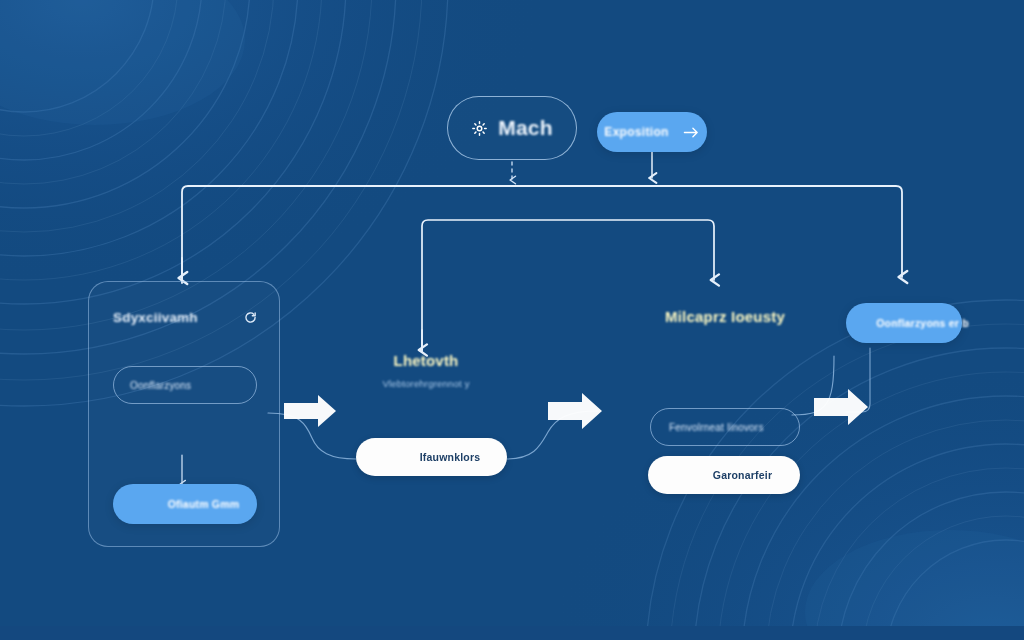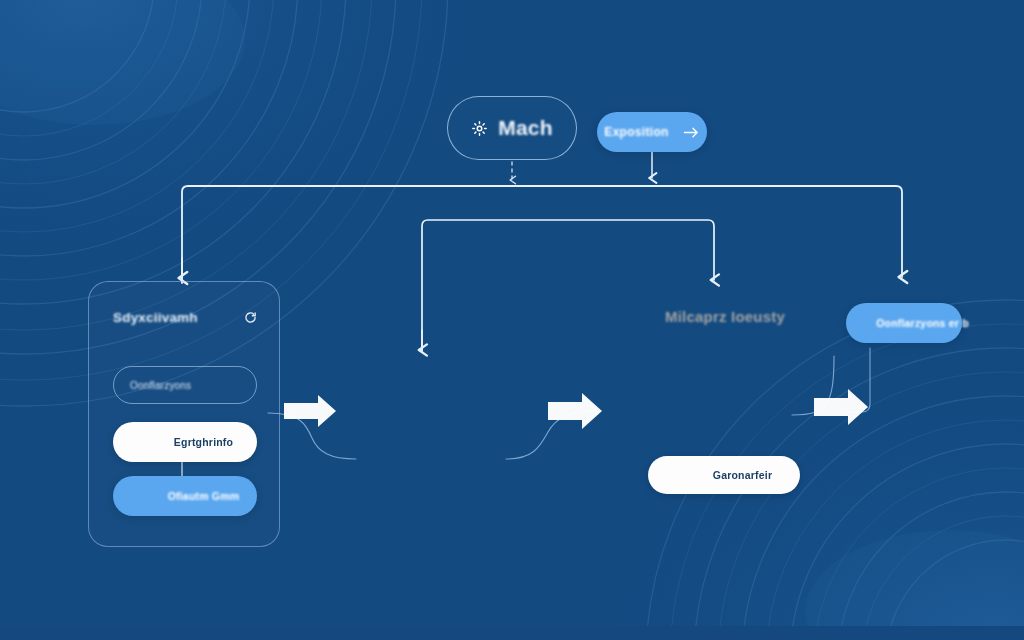--- a/index.html
+++ b/index.html
@@ -55,21 +55,21 @@
     display:block;white-space:nowrap;
     
     filter:blur(0.85px);
     -webkit-font-smoothing:antialiased;
   }
   .txt-sharp{filter:blur(0.55px);}
 
   .title-top{font-size:21px;font-weight:600;letter-spacing:0.2px;}
   .cta-txt{font-size:12px;font-weight:600;letter-spacing:0.3px;}
   .card-title{font-size:13.5px;font-weight:600;color:#e9f2fc;letter-spacing:0.2px;}
-  .col-head{font-size:15px;font-weight:600;color:#a3a3a3;letter-spacing:0.2px;}
+  .col-head{font-size:15px;font-weight:600;color:#fef9c3;letter-spacing:0.2px;}
   .col-sub{font-size:9.5px;font-weight:400;color:#a9c8e8;letter-spacing:0.2px;}
   .pill-txt-sm{font-size:10px;font-weight:500;letter-spacing:0.2px;}
   .pill-txt-md{font-size:10.5px;font-weight:600;letter-spacing:0.2px;padding-left:37px;}
 
   .icon-wrap{display:inline-flex;align-items:center;justify-content:center;}
 </style>
 </head>
 <body>
 
 <div id="stage">
@@ -196,36 +196,47 @@
           <path d="M20.5 12a8.5 8.5 0 1 1-2.6-6.1"></path>
           <path d="M20.6 3.6v5.2h-5.2"></path>
         </svg>
       </span>
     </div>
 
     <div class="node pill-thin-outline" style="left:24px;top:84px;width:144px;height:38px;justify-content:flex-start;padding-left:16px;">
       <span class="txt pill-txt-sm">Oonflarzyons</span>
     </div>
 
-    <div class="node pill-white" style="left:24px;top:140px;width:144px;height:40px;">
-      <span class="txt txt-sharp pill-txt-md">Egrtghrinfo</span>
-    </div>
-
-    <div class="node pill-solid" style="left:24px;top:194px;width:144px;height:40px;">
+
+    <div class="node pill-solid" style="left:24px;top:202px;width:144px;height:40px;">
       <span class="txt pill-txt-md">Ofiautm Gmm</span>
     </div>
   </div>
 
+  <div style="position:absolute;left:336px;top:352px;width:180px;height:130px;">
+    <div style="position:absolute;left:0;top:0;width:180px;text-align:center;">
+      <span class="txt col-head">Lhetovth</span>
+    </div>
+    <div style="position:absolute;left:0;top:26px;width:180px;text-align:center;">
+      <span class="txt col-sub">Vlebtorehrgrennot y</span>
+    </div>
+    <div class="node pill-white" style="left:20px;top:86px;width:151px;height:38px;">
+      <span class="txt txt-sharp pill-txt-md">Ifauwnklors</span>
+    </div>
+  </div>
 
   <div style="position:absolute;left:640px;top:308px;width:170px;height:185px;">
     <div style="position:absolute;left:0;top:0;width:170px;text-align:center;">
       <span class="txt col-head">Milcaprz Ioeusty</span>
     </div>
 
 
+    <div class="node pill-thin-outline" style="left:10px;top:100px;width:150px;height:38px;justify-content:flex-start;padding-left:18px;">
+      <span class="txt pill-txt-sm">Fenvolrneat Iinovors</span>
+    </div>
 
     <div class="node pill-white" style="left:8px;top:148px;width:152px;height:38px;">
       <span class="txt txt-sharp pill-txt-md">Garonarfeir</span>
     </div>
   </div>
 
   <div class="node pill-solid" style="left:846px;top:303px;width:116px;height:40px;gap:8px;">
     <span class="txt pill-txt-md">Oonflarzyons  er b</span>
   </div>
 

